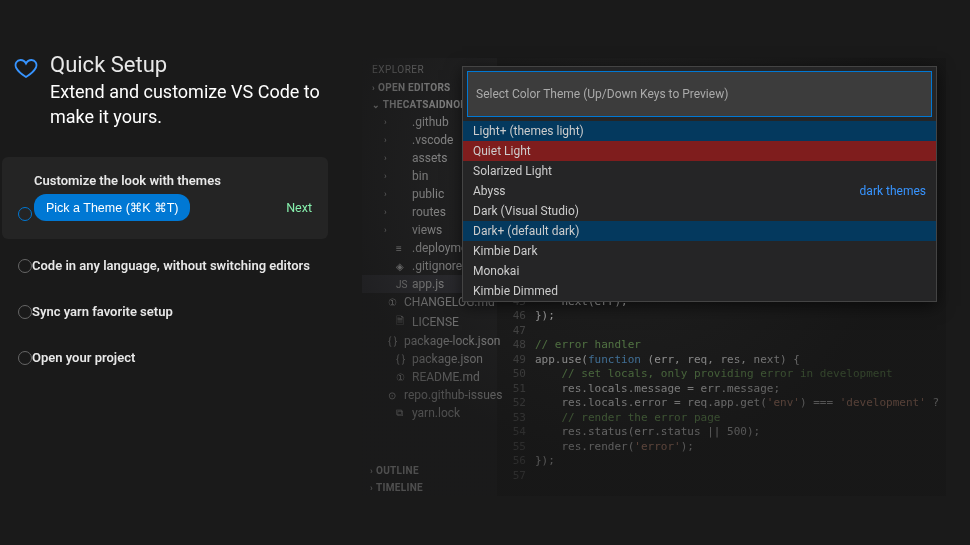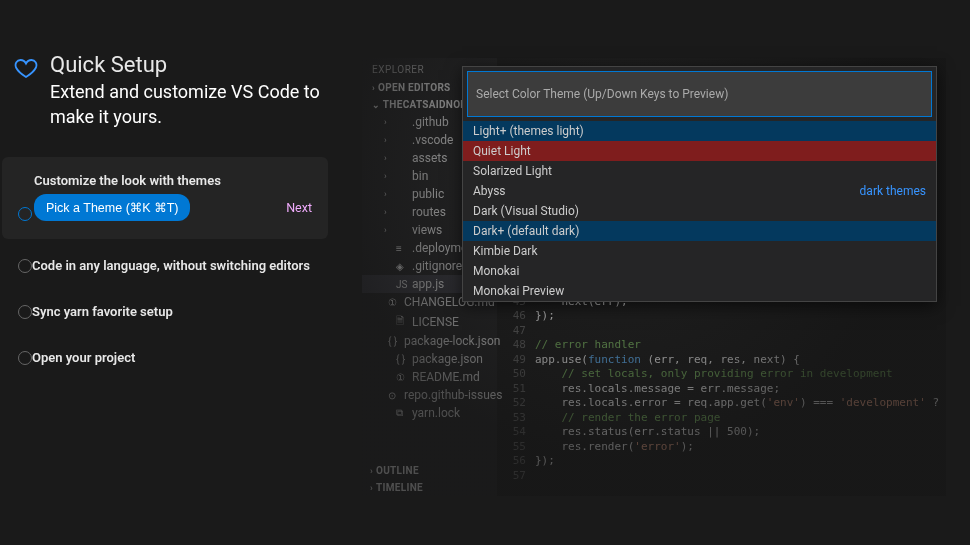--- a/index.html
+++ b/index.html
@@ -82,21 +82,21 @@
     .primary-btn {
       background: #0078d4;
       color: #fff;
       border: none;
       padding: 6px 12px;
       font-size: 12.5px;
       border-radius: 12px;
       cursor: pointer;
     }
     .link-btn {
-      color: #f0abfc;
+      color: #86efac;
       font-size: 12.5px;
       cursor: pointer;
     }
     .other-step {
       display: flex;
       gap: 0;
       align-items: center;
       padding: 12px 0 12px 4px;
       margin-top: 6px;
     }
@@ -448,16 +448,16 @@
       <div class="theme-row sel">
         <span>Dark+ (default dark)</span>
       </div>
       <div class="theme-row">
         <span>Kimbie Dark</span>
       </div>
       <div class="theme-row">
         <span>Monokai</span>
       </div>
       <div class="theme-row">
-        <span>Monokai Preview</span>
+        <span>Kimbie Dimmed</span>
       </div>
     </div>
 </div>
 
 </body></html>

